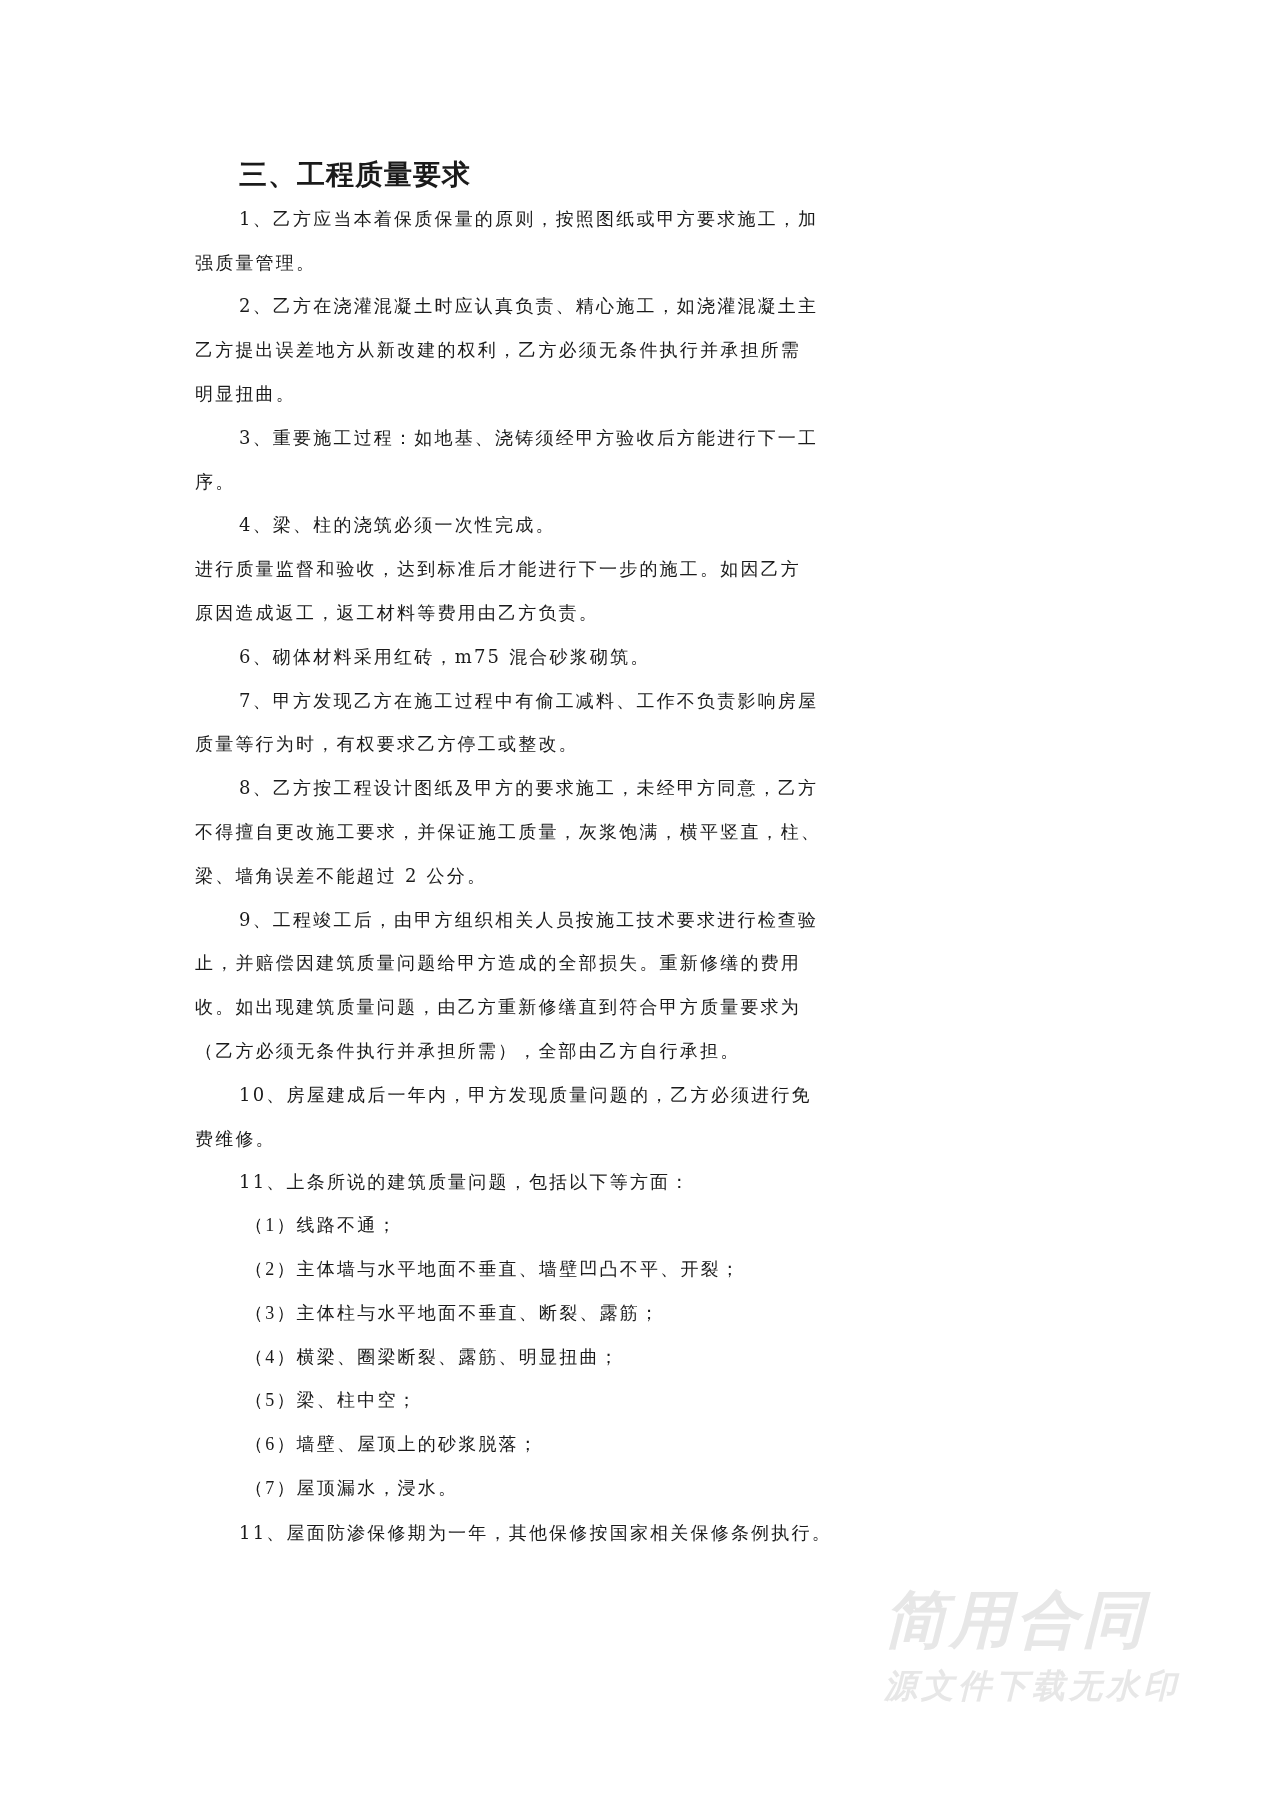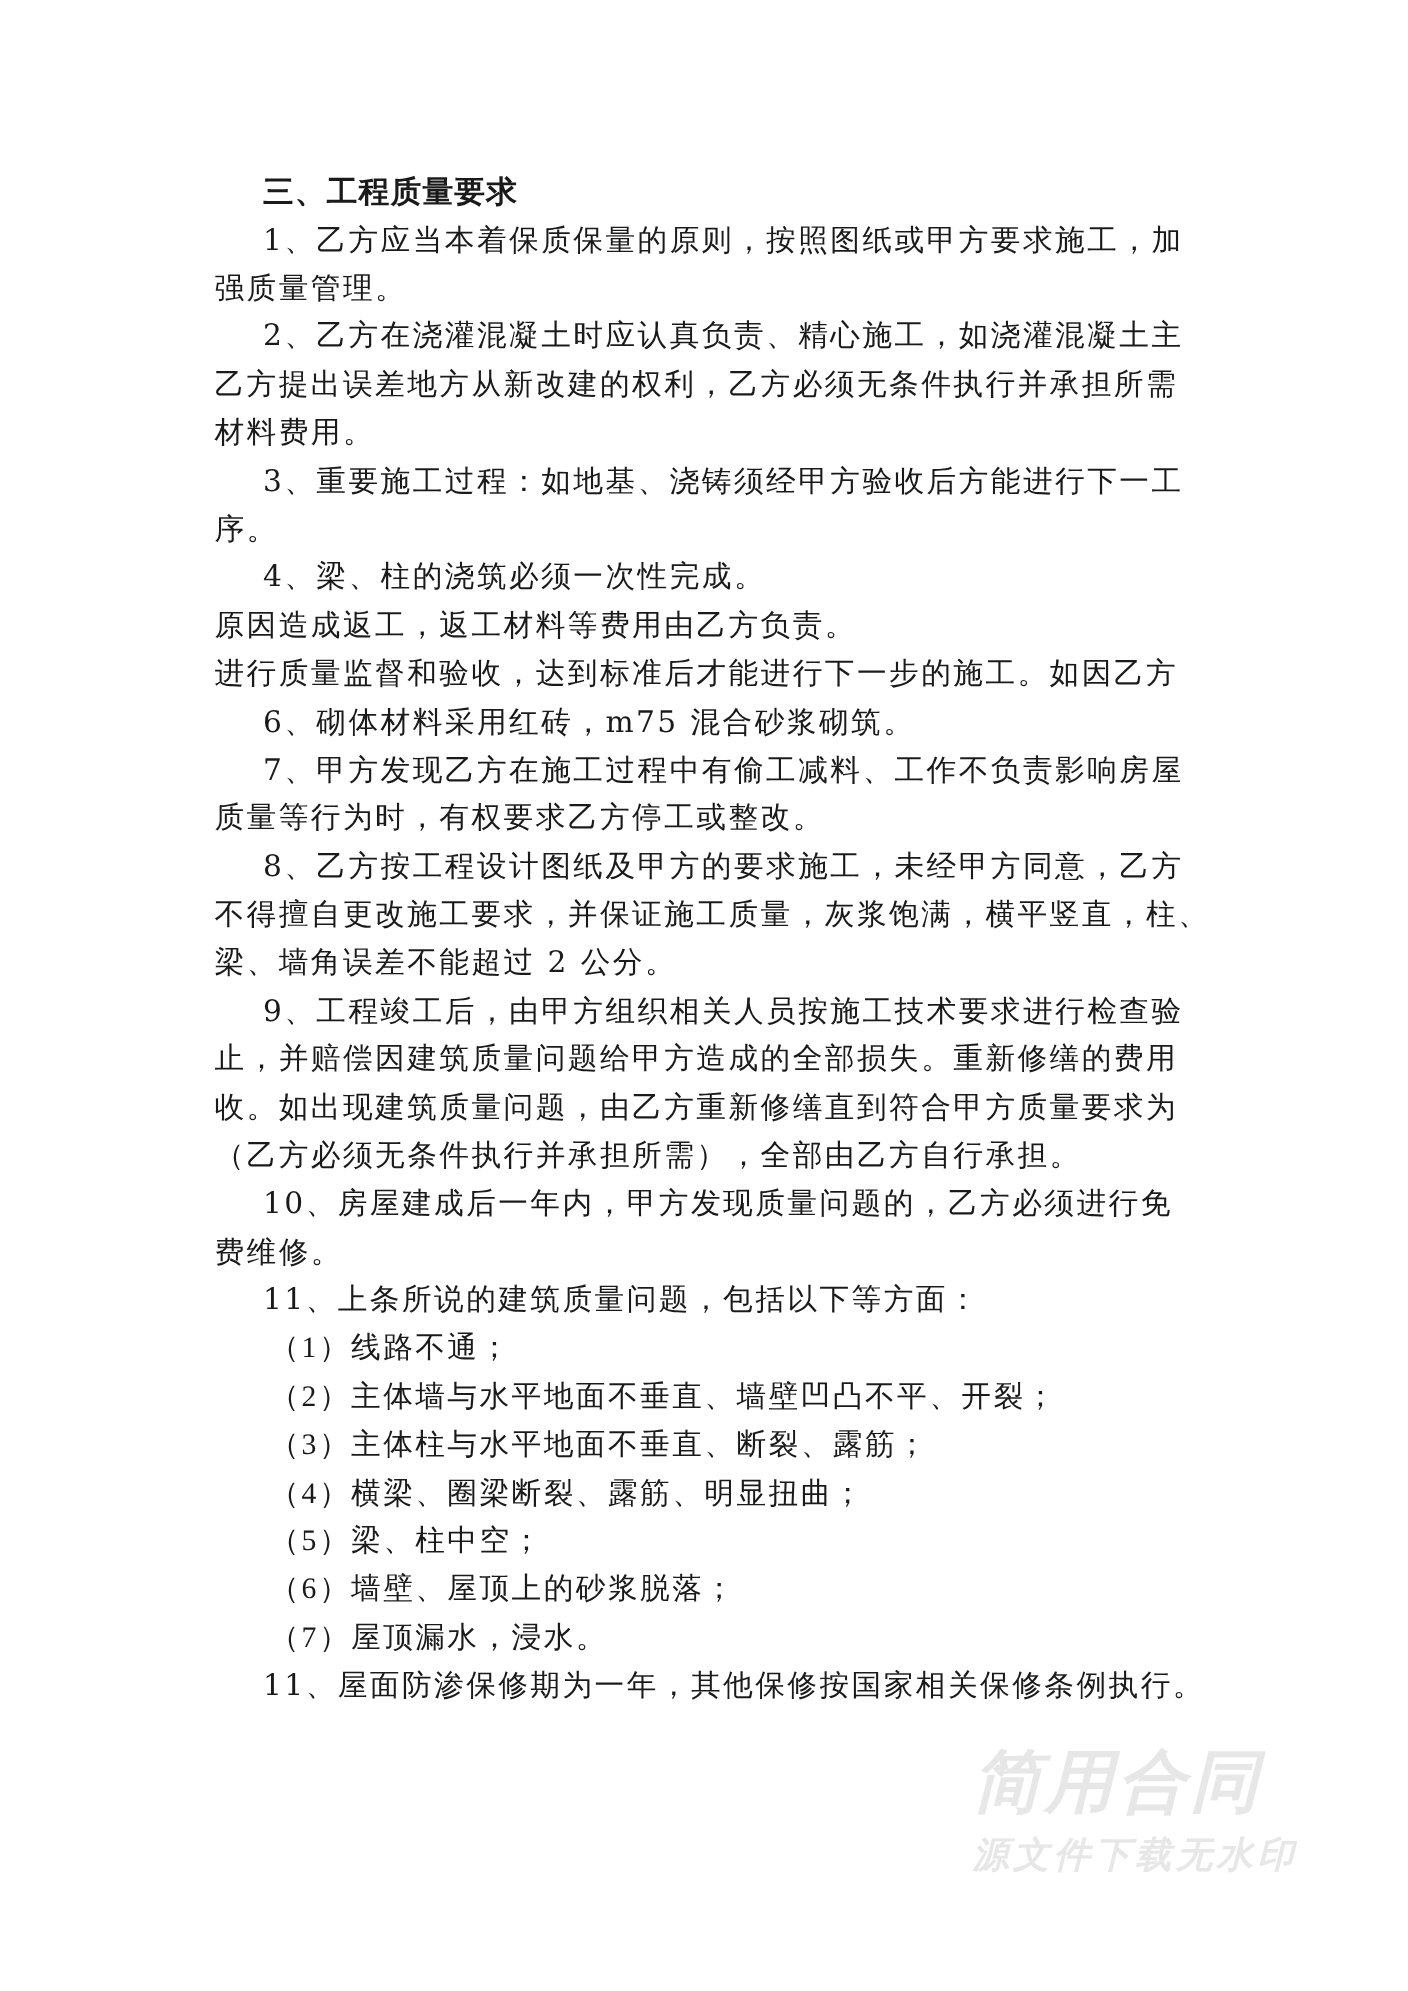--- a/index.html
+++ b/index.html
@@ -25,21 +25,21 @@
     }
     .content {
       position: absolute;
       left: 195px;
       top: 153px;
       width: 900px;
     }
     .line {
       height: 43.8px;
       line-height: 43.8px;
-      font-size: 27px;
+      font-size: 18px;
       white-space: nowrap;
       letter-spacing: 2.2px;
     }
     .heading {
       font-weight: bold;
       padding-left: 44px;
       font-size: 28px;
       letter-spacing: 1px;
     }
     .indent { padding-left: 44px; }
@@ -73,26 +73,26 @@
 <body>
 
 <div class="page">
   <div class="content">
     <div class="line heading">三、工程质量要求</div>
 
     <div class="line indent">1、乙方应当本着保质保量的原则，按照图纸或甲方要求施工，加</div>
     <div class="line">强质量管理。</div>
     <div class="line indent">2、乙方在浇灌混凝土时应认真负责、精心施工，如浇灌混凝土主</div>
     <div class="line">乙方提出误差地方从新改建的权利，乙方必须无条件执行并承担所需</div>
-    <div class="line">材料费用。</div>
+    <div class="line">明显扭曲。</div>
     <div class="line indent">3、重要施工过程：如地基、浇铸须经甲方验收后方能进行下一工</div>
     <div class="line">序。</div>
     <div class="line indent">4、梁、柱的浇筑必须一次性完成。</div>
+    <div class="line">进行质量监督和验收，达到标准后才能进行下一步的施工。如因乙方</div>
     <div class="line">原因造成返工，返工材料等费用由乙方负责。</div>
-    <div class="line">进行质量监督和验收，达到标准后才能进行下一步的施工。如因乙方</div>
     <div class="line indent">6、砌体材料采用红砖，m75 混合砂浆砌筑。</div>
     <div class="line indent">7、甲方发现乙方在施工过程中有偷工减料、工作不负责影响房屋</div>
     <div class="line">质量等行为时，有权要求乙方停工或整改。</div>
     <div class="line indent">8、乙方按工程设计图纸及甲方的要求施工，未经甲方同意，乙方</div>
     <div class="line">不得擅自更改施工要求，并保证施工质量，灰浆饱满，横平竖直，柱、</div>
     <div class="line">梁、墙角误差不能超过 2 公分。</div>
     <div class="line indent">9、工程竣工后，由甲方组织相关人员按施工技术要求进行检查验</div>
     <div class="line">止，并赔偿因建筑质量问题给甲方造成的全部损失。重新修缮的费用</div>
     <div class="line">收。如出现建筑质量问题，由乙方重新修缮直到符合甲方质量要求为</div>
     <div class="line">（乙方必须无条件执行并承担所需），全部由乙方自行承担。</div>

